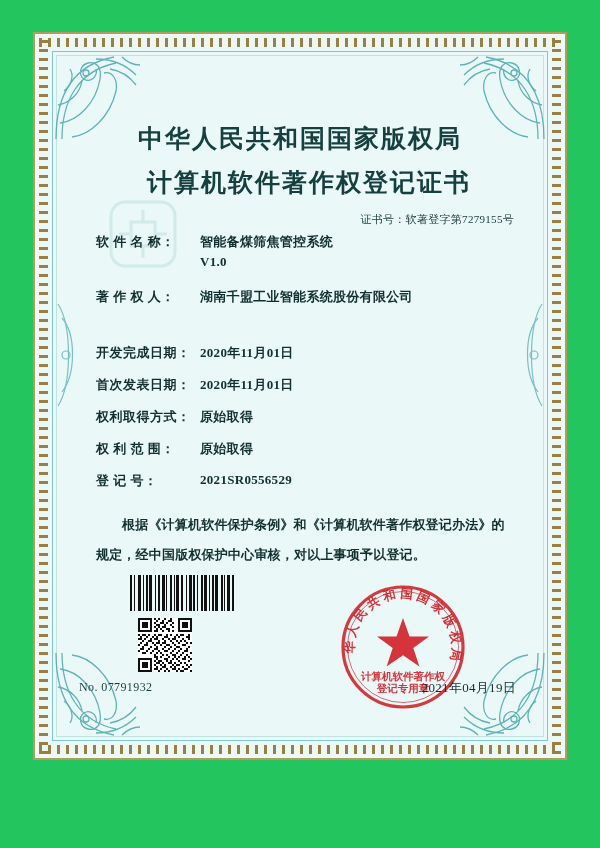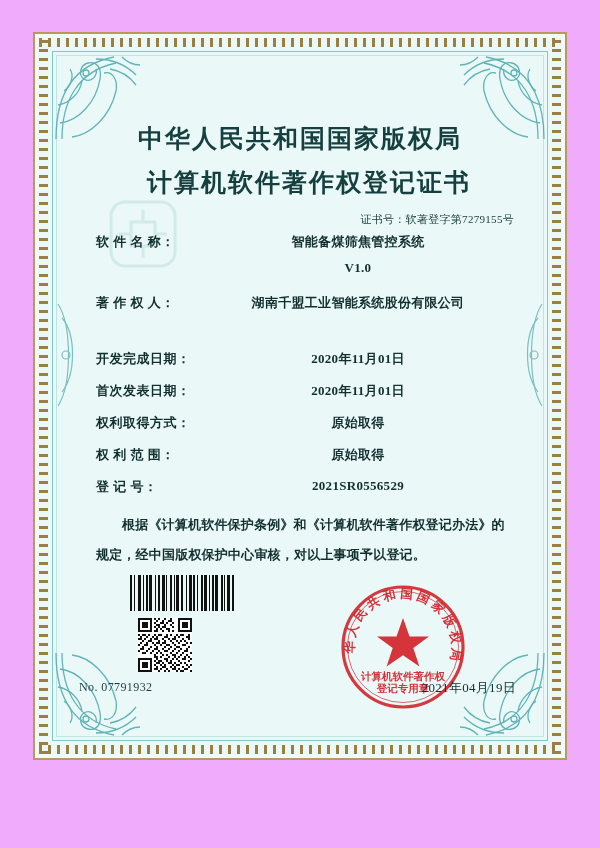--- a/index.html
+++ b/index.html
@@ -11,21 +11,21 @@
     width: 600px;
     height: 848px;
     font-family: "Liberation Sans", sans-serif;
     -webkit-font-smoothing: antialiased;
   }
 
   .certificate {
     position: relative;
     width: 600px;
     height: 848px;
-    background: #f0abfc;
+    background: #22c55e;
     overflow: hidden;
   }
 
   
   .frame-outer {
     position: absolute;
     left: 33px;
     top: 32px;
     width: 534px;
     height: 728px;
@@ -156,25 +156,24 @@
     width: 104px;
     flex: 0 0 104px;
     font-weight: bold;
     letter-spacing: .5px;
     white-space: nowrap;
   }
   .row .value {
     flex: 1;
     font-weight: bold;
     letter-spacing: .3px;
-    text-align: center;
   }
   .row .value .line2 {
     display: block;
-    margin-top: 9px;
+    margin-top: 3px;
   }
   .row.gap-big { margin-bottom: 18px; }
   .row.tight { margin-bottom: 14px; }
 
   
   .statement {
     position: absolute;
     left: 96px;
     top: 510px;
     width: 420px;

